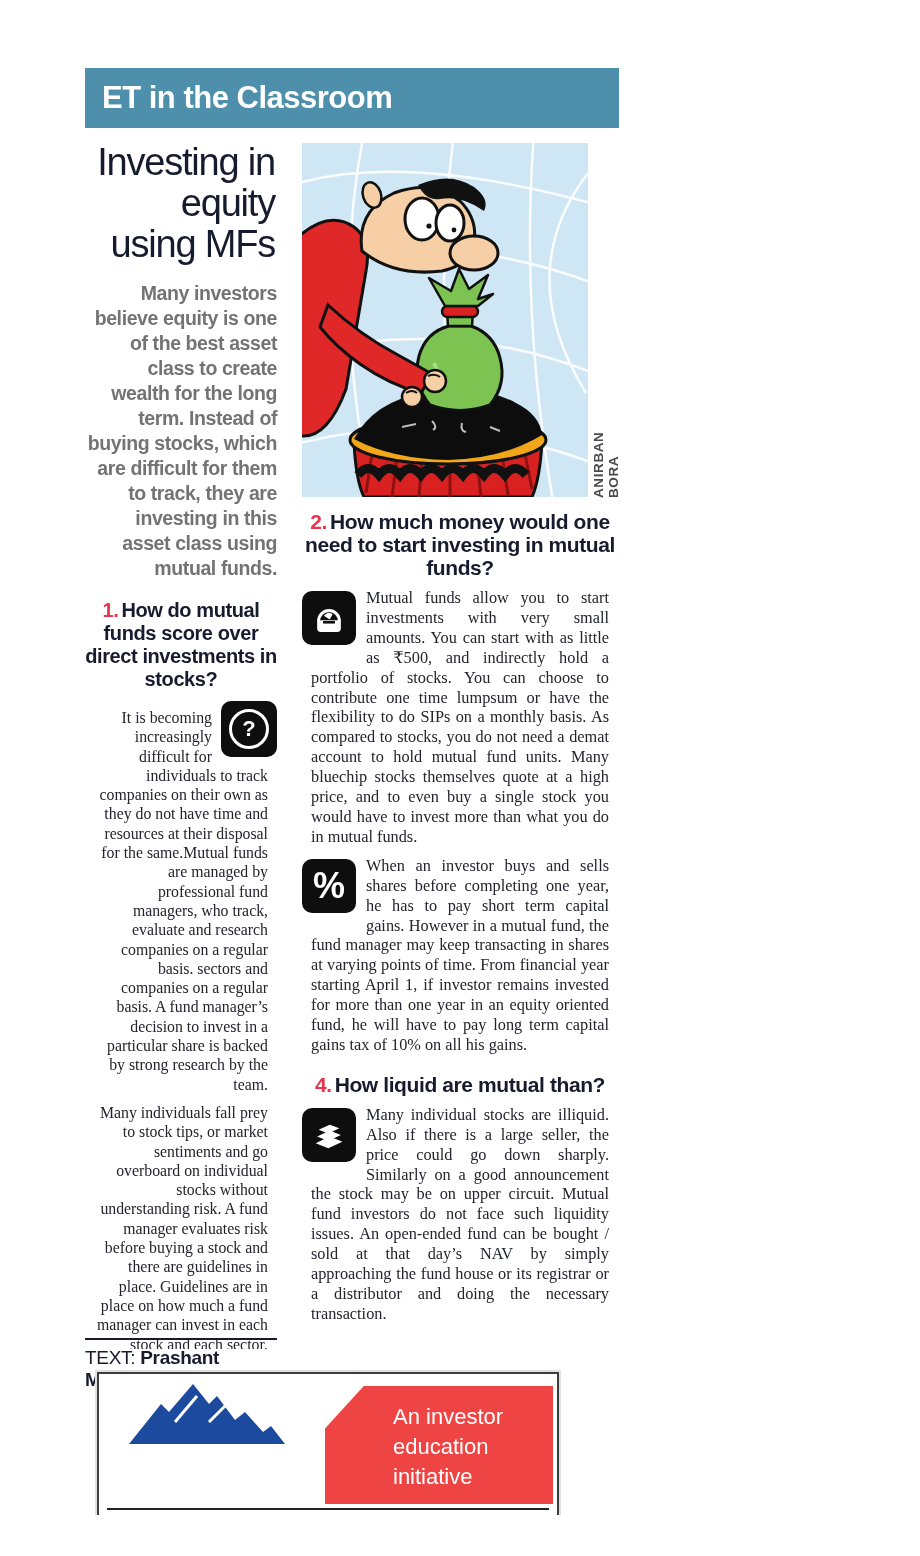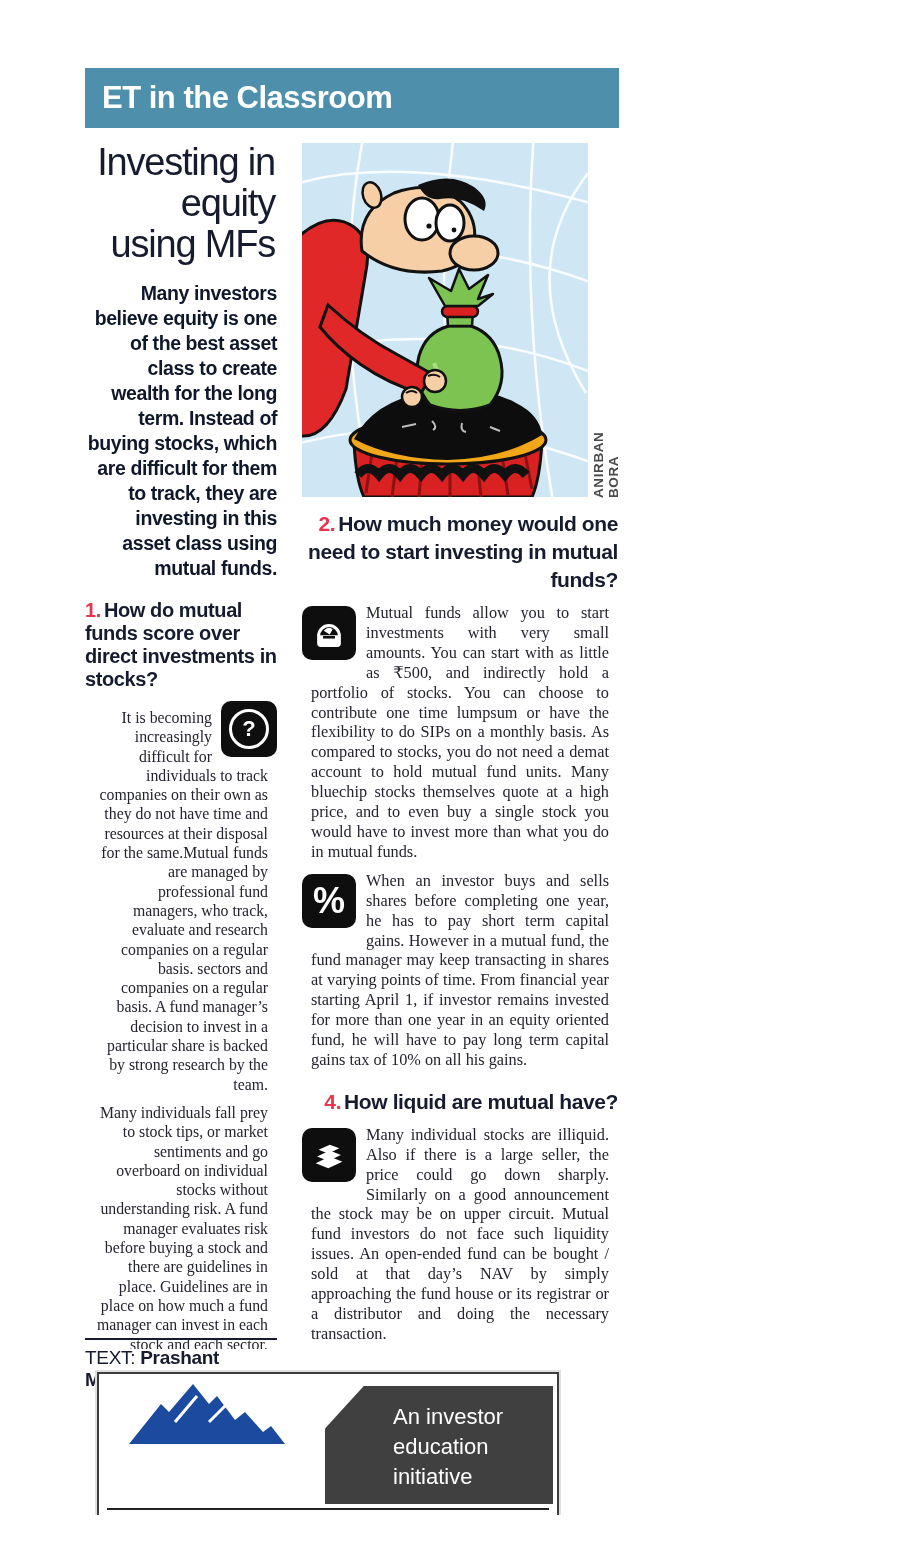--- a/index.html
+++ b/index.html
@@ -9,57 +9,57 @@
   
   .masthead{position:absolute;left:85px;top:68px;width:534px;height:60px;
     background:#4e8fac;color:#fff;font-weight:bold;font-size:31px;line-height:60px;
     padding-left:17px;box-sizing:border-box;letter-spacing:-0.5px;}
 
   
   .left-col{position:absolute;left:85px;top:140px;width:192px;}
   .headline{margin:2px;font-size:38px;line-height:41px;font-weight:normal;color:#161b2e;
     text-align:right;letter-spacing:-1.2px;}
   .intro{margin:16px 0 1px;font-weight:bold;font-size:19.5px;line-height:25px;
-    color:#0f172a;text-align:right;letter-spacing:-0.4px;}
+    color:#737373;text-align:right;letter-spacing:-0.4px;}
   .qhead{font-weight:bold;color:#161b2e;letter-spacing:-0.4px;margin:0;}
   .qnum{color:#e8344c;padding-right:3px;}
-  .left-col .qhead{font-size:20px;line-height:23px;text-align:left;margin-top:18px;}
+  .left-col .qhead{font-size:20px;line-height:23px;text-align:center;margin-top:18px;}
   .qbody{font-family:"Liberation Serif","DejaVu Serif",serif;color:#23242e;hyphens:auto;}
   .left-col .qbody{font-size:15.8px;line-height:19.3px;text-align:right;margin-top:8px;
     max-height:650px;overflow:hidden;}
   .qbody p{margin:9px;}
   .icon-tile{background:#0e0e0e;border-radius:10px;display:flex;align-items:center;justify-content:center;}
   .q1-icon{float:right;width:56px;height:56px;margin:2px 0 6px 9px;}
   .q-circle{width:34px;height:34px;border:3.5px solid #fff;border-radius:50%;
     display:flex;align-items:center;justify-content:center;color:#fff;font-weight:bold;
     font-size:22px;font-family:"Liberation Sans",sans-serif;}
   .byline{position:absolute;left:85px;top:1338px;width:192px;border-top:2px solid #161b2e;
     padding-top:7px;font-size:19px;color:#161b2e;letter-spacing:-0.3px;}
   .byline .name{font-weight:bold;}
 
   
   .cartoon{position:absolute;left:302px;top:143px;width:286px;height:354px;}
   .credit{position:absolute;left:591px;top:388px;height:110px;writing-mode:vertical-rl;
     transform:rotate(180deg);font-size:13.5px;font-weight:bold;color:#4a4a4a;letter-spacing:0.6px;}
 
   
   .right-col{position:absolute;left:302px;top:510px;width:316px;height:860px;overflow:hidden;}
-  .right-col .qhead{font-size:21px;line-height:28px;text-align:right;}
+  .right-col .qhead{font-size:21px;line-height:23px;text-align:center;}
   .right-col .qbody{font-size:16.3px;line-height:19.9px;text-align:justify;margin-top:6px;}
   .mt18{margin-top:18px;}
   .q-icon-left{float:left;width:54px;height:54px;margin:3px 10px 3px 0;}
   .pct{color:#fff;font-weight:bold;font-size:36px;font-family:"Liberation Sans",sans-serif;}
 
   
   .ad{position:absolute;left:97px;top:1372px;width:462px;height:180px;background:#fff;
     border:2px solid #3d3d3d;box-sizing:border-box;box-shadow:0 0 0 2px #e0e0e0;}
   .ad-logo-svg{position:absolute;left:14px;top:8px;}
   .brand{position:absolute;left:20px;top:70px;color:#1c4a9e;font-weight:bold;
     font-size:29px;line-height:31px;letter-spacing:-0.5px;}
-  .badge{position:absolute;left:226px;top:12px;width:228px;height:118px;background:#404040;
+  .badge{position:absolute;left:226px;top:12px;width:228px;height:118px;background:#ef4444;
     clip-path:polygon(17% 0,100% 0,100% 100%,0 100%,0 36%);
     color:#fff;font-size:22px;line-height:30px;padding:16px 0 0 68px;box-sizing:border-box;}
   .ad-rule{position:absolute;left:8px;right:8px;top:134px;border-top:2px solid #222;}
   .disclaimer{position:absolute;left:10px;right:4px;top:139px;font-weight:bold;
     font-size:16.5px;line-height:19.5px;color:#2b2b2b;letter-spacing:0.3px;}
 </style>
 </head>
 <body>
 
 <div id="page">
@@ -169,21 +169,21 @@
       <p>Mutual funds allow you to start investments with very small amounts. You can start with as little as ₹500, and indirectly hold a portfolio of stocks. You can choose to contribute one time lumpsum or have the flexibility to do SIPs on a monthly basis. As compared to stocks, you do not need a demat account to hold mutual fund units. Many bluechip stocks themselves quote at a high price, and to even buy a single stock you would have to invest more than what you do in mutual funds.</p>
     </div>
 
     <div class="qbody">
       <span class="icon-tile q-icon-left">
         <span class="pct">%</span>
       </span>
       <p>When an investor buys and sells shares before completing one year, he has to pay short term capital gains. However in a mutual fund, the fund manager may keep transacting in shares at varying points of time. From financial year starting April 1, if investor remains invested for more than one year in an equity oriented fund, he will have to pay long term capital gains tax of 10% on all his gains.</p>
     </div>
 
-    <h2 class="qhead mt18"><span class="qnum">4.</span><span>How liquid are mutual have?</span></h2>
+    <h2 class="qhead mt18"><span class="qnum">4.</span><span>How liquid are mutual than?</span></h2>
     <div class="qbody">
       <span class="icon-tile q-icon-left">
         <svg width="40" height="40" viewBox="0 0 54 54">
           <g fill="#fff">
             <path d="M13 20 l15 -7 13 5 -15 7 z"></path>
             <path d="M11 29 l17 -8 15 6 -17 8 z"></path>
             <path d="M9 38 l19 -9 17 7 -19 9 z"></path>
           </g>
         </svg>
       </span>

